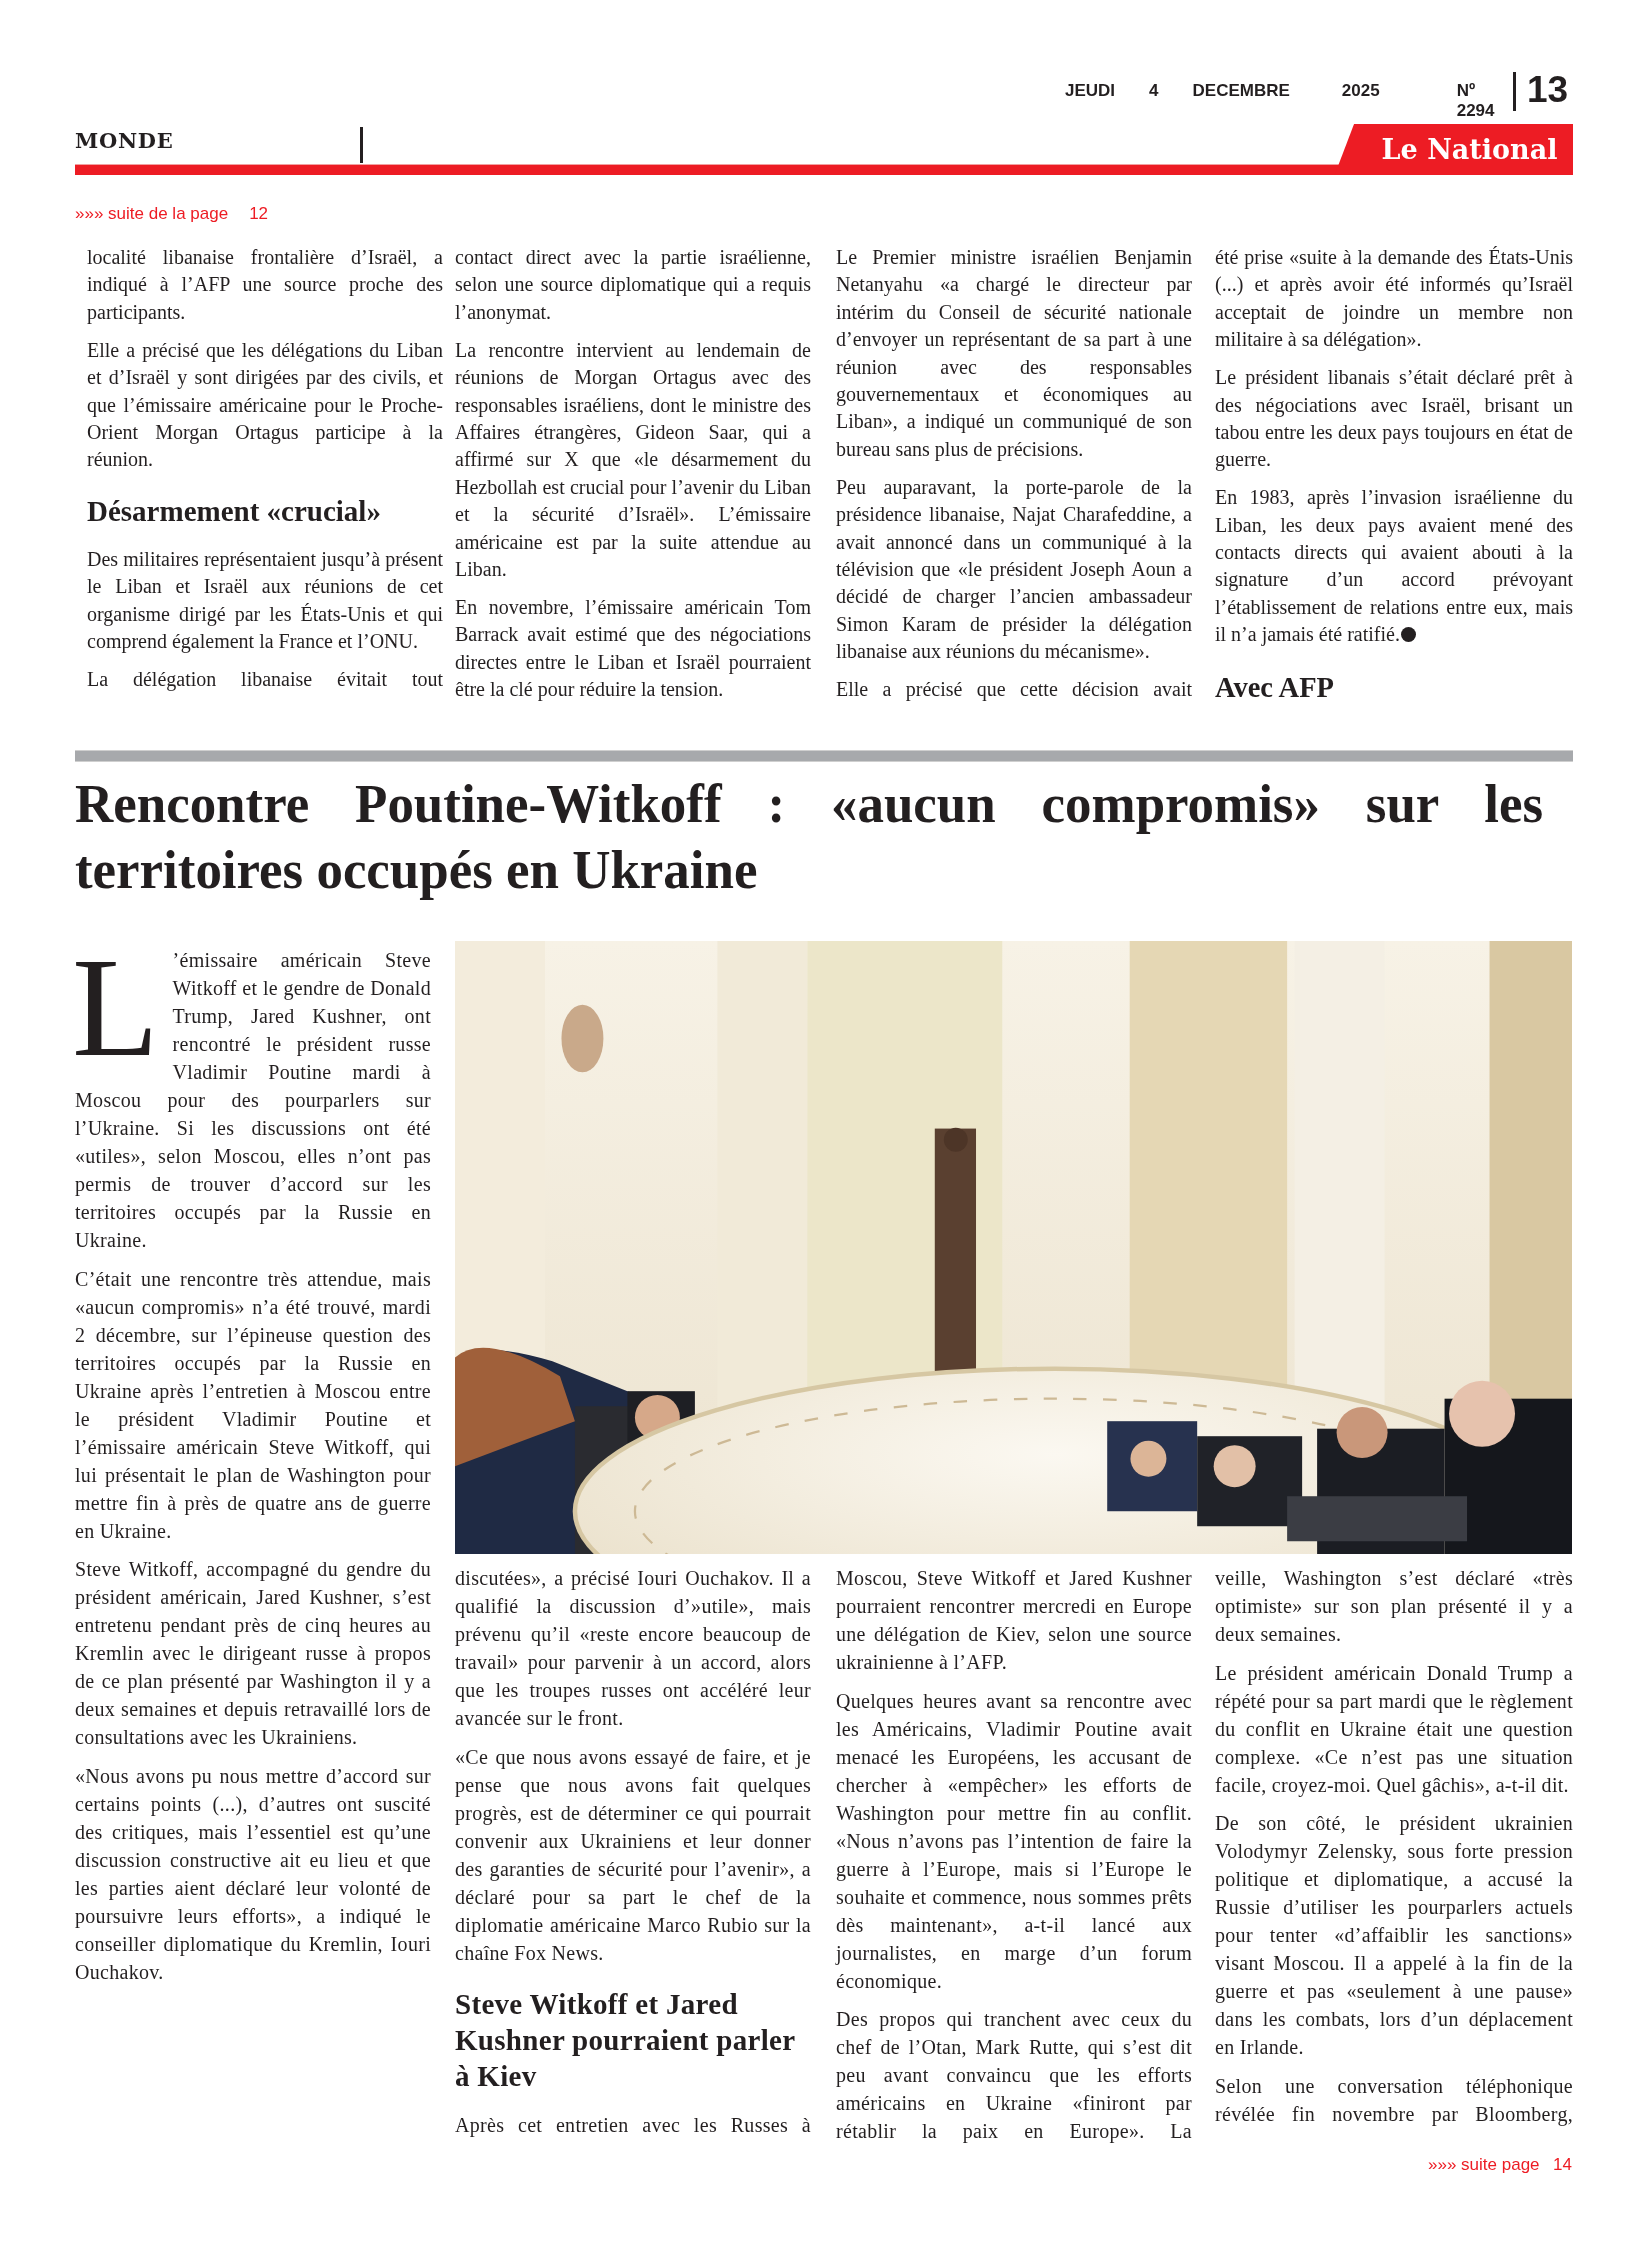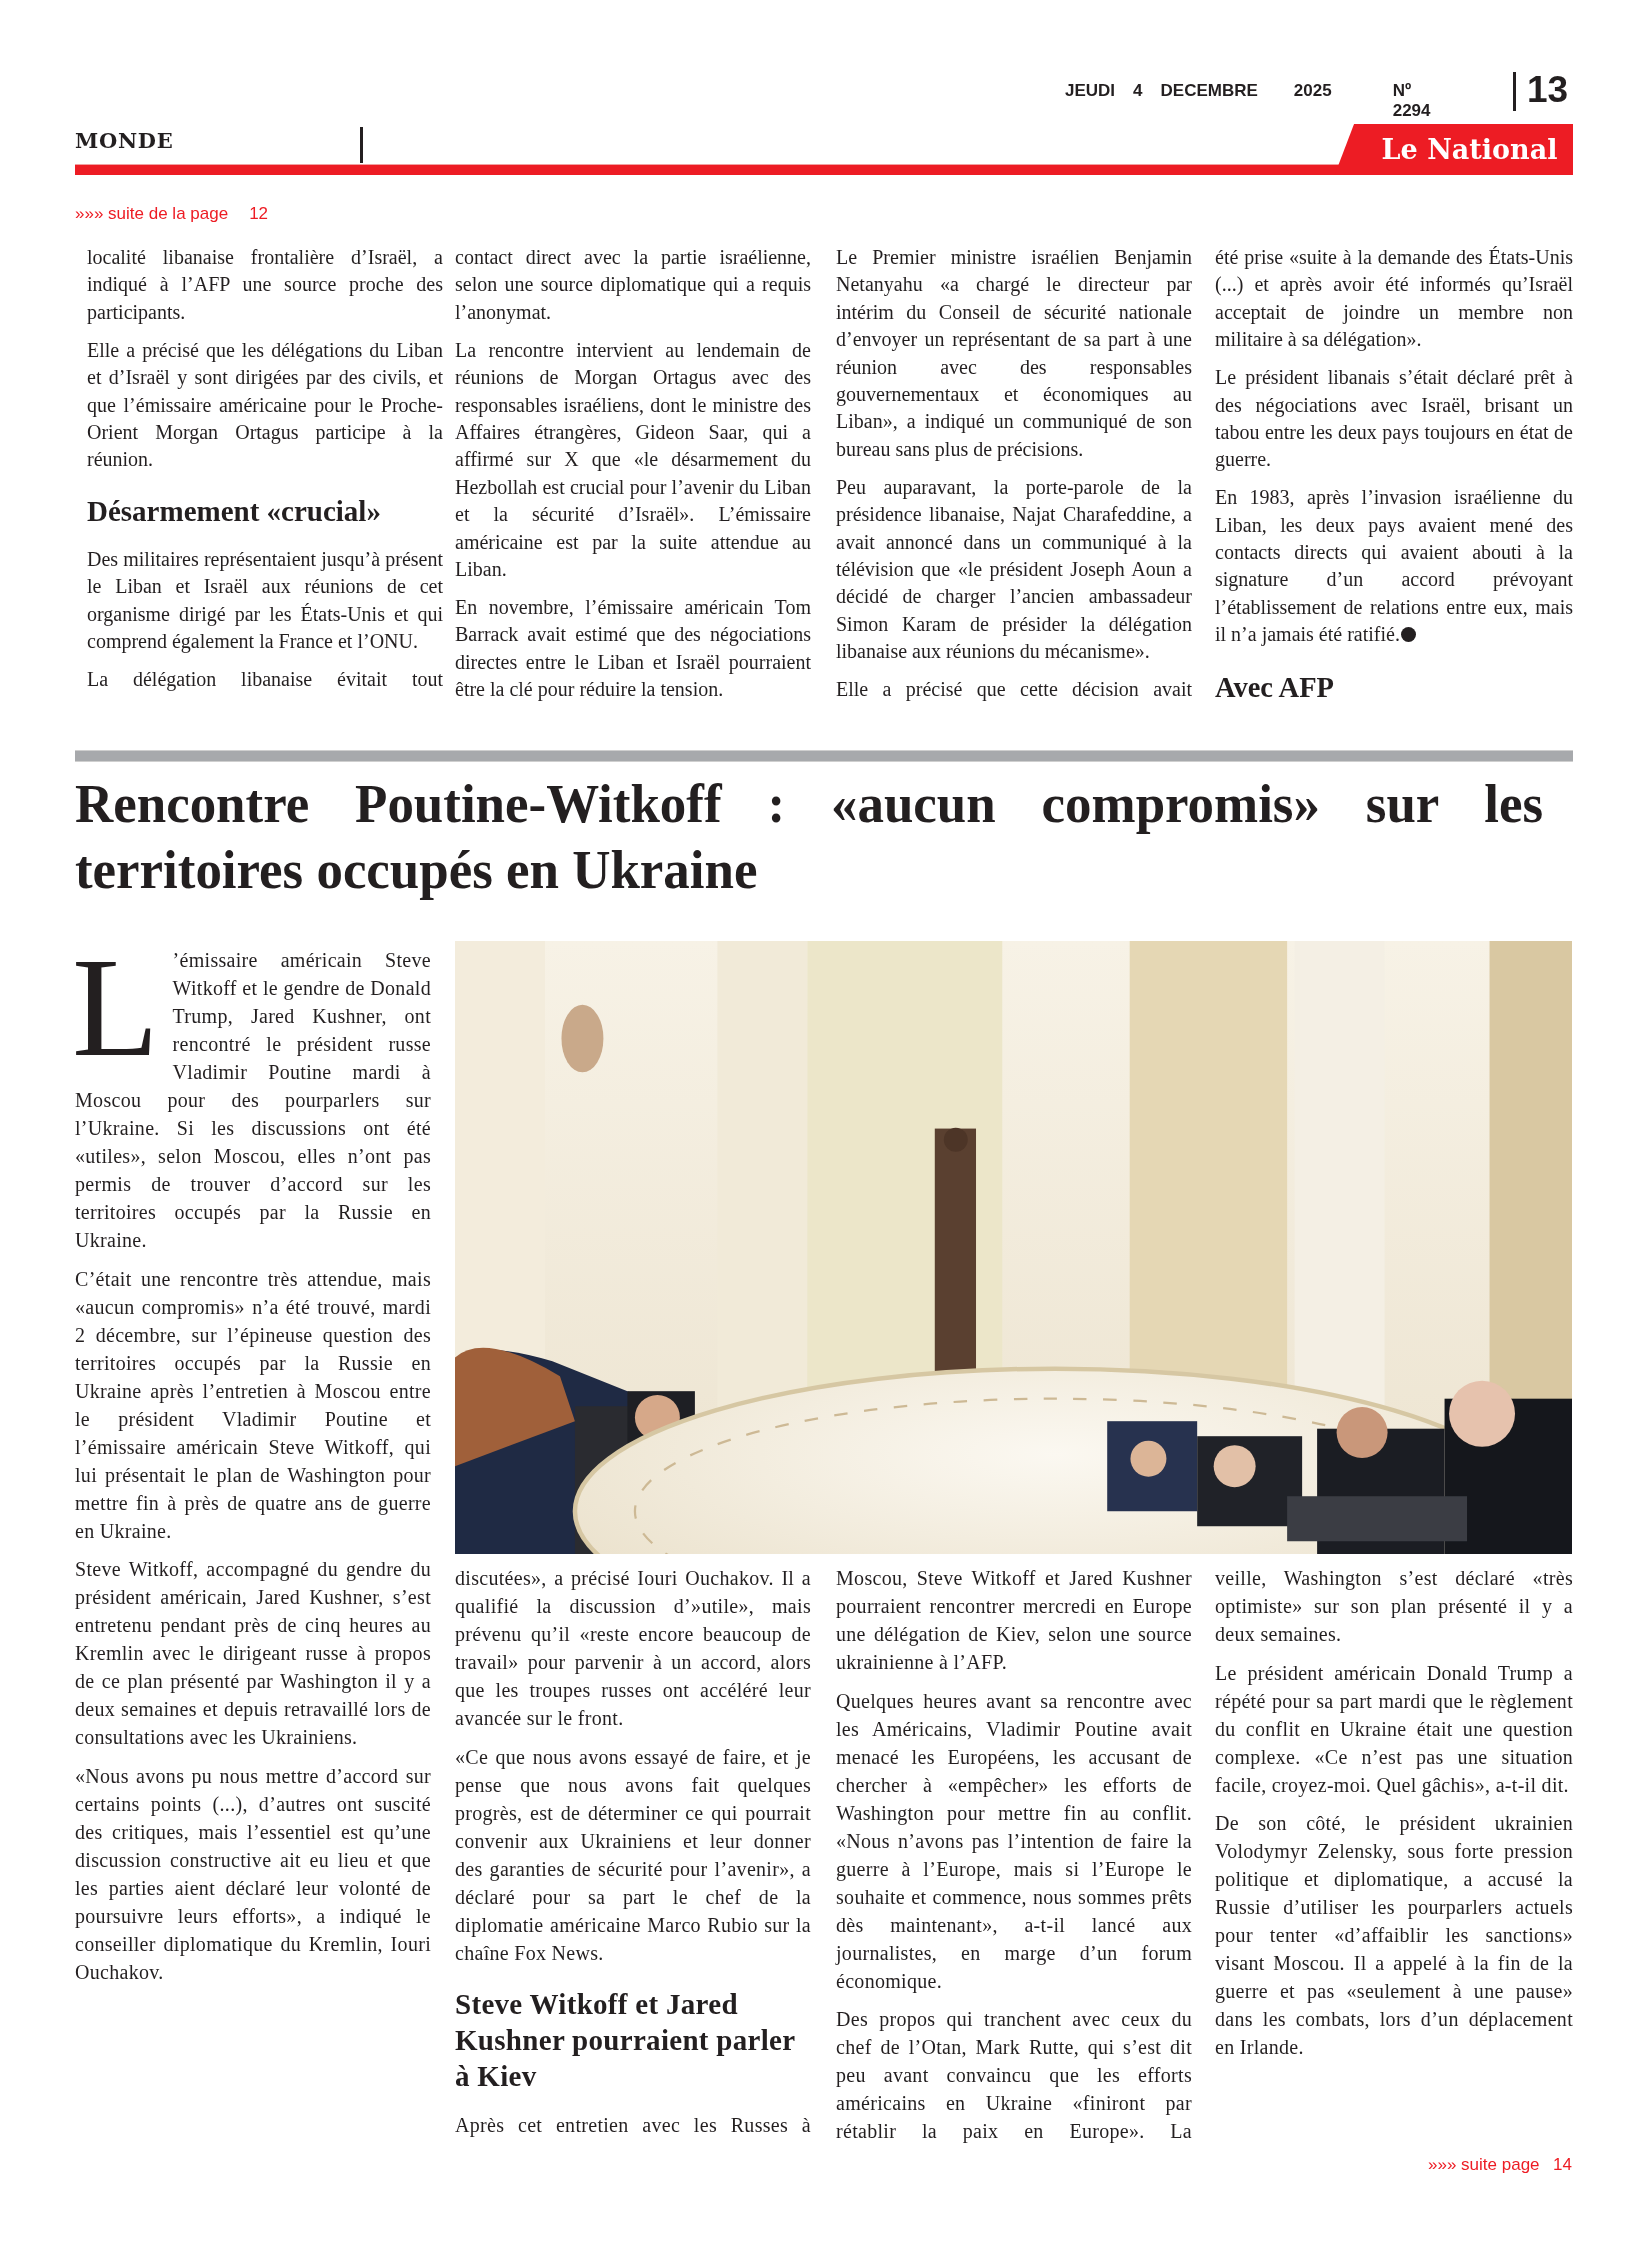--- a/index.html
+++ b/index.html
@@ -2,21 +2,21 @@
 <html style="font-size:12px"><head>
 <meta charset="utf-8">
 <style>
   html, body { margin:0; padding:0; background:#ffffff; }
   body { width:1650px; height:2250px; position:relative; overflow:hidden; color:#231f20;
          font-family:"Liberation Serif","DejaVu Serif",serif; }
   .abs { position:absolute; }
 
   
   .dateline { left:1065px; top:81px; width:300px; font-family:"Liberation Sans","DejaVu Sans",sans-serif;
-              font-weight:bold; font-size:17px; letter-spacing:0px; display:flex; gap:0; }
+              font-weight:bold; font-size:17px; letter-spacing:0px; display:flex; gap:16px; }
   .dateline span { display:inline-block; }
   .pagebar { left:1513px; top:72px; width:3px; height:39px; background:#231f20; }
   .pagenum { left:1527px; top:67px; font-family:"Liberation Sans","DejaVu Sans",sans-serif;
              font-weight:bold; font-size:37px; line-height:45px; }
   .section { left:75px; top:120px; font-family:"DejaVu Serif","Liberation Serif",serif; font-weight:bold;
              font-size:21px; line-height:42px; letter-spacing:0.7px; }
   .sectionbar { left:360px; top:127px; width:3px; height:36px; background:#231f20; }
   .redline { left:75px; top:165px; width:1498px; height:9.7px; background:#ed1c24; }
   .redthin { left:75px; top:164px; width:1275px; height:1.5px; background:#f2a0a0; }
   .redtab { left:1335px; top:124px; width:238px; height:50px; background:#ed1c24;
@@ -155,18 +155,19 @@
 </div>
 <div class="col lead" style="left:836px; top:1564px; width:356px;">
   <p>Moscou, Steve Witkoff et Jared Kushner pourraient rencontrer mercredi en Europe une délégation de Kiev, selon une source ukrainienne à l’AFP.</p>
   <p>Quelques heures avant sa rencontre avec les Américains, Vladimir Poutine avait menacé les Européens, les accusant de chercher à «empêcher» les efforts de Washington pour mettre fin au conflit. «Nous n’avons pas l’intention de faire la guerre à l’Europe, mais si l’Europe le souhaite et commence, nous sommes prêts dès maintenant», a-t-il lancé aux journalistes, en marge d’un forum économique.</p>
   <p style="text-align-last:justify">Des propos qui tranchent avec ceux du chef de l’Otan, Mark Rutte, qui s’est dit peu avant convaincu que les efforts américains en Ukraine «finiront par rétablir la paix en Europe». La</p>
 </div>
 <div class="col lead" style="left:1215px; top:1564px; width:358px;">
   <p>veille, Washington s’est déclaré «très optimiste» sur son plan présenté il y a deux semaines.</p>
   <p>Le président américain Donald Trump a répété pour sa part mardi que le règlement du conflit en Ukraine était une question complexe. «Ce n’est pas une situation facile, croyez-moi. Quel gâchis», a-t-il dit.</p>
   <p>De son côté, le président ukrainien Volodymyr Zelensky, sous forte pression politique et diplomatique, a accusé la Russie d’utiliser les pourparlers actuels pour tenter «d’affaiblir les sanctions» visant Moscou. Il a appelé à la fin de la guerre et pas «seulement à une pause» dans les combats, lors d’un déplacement en Irlande.</p>
+  <p style="text-align-last:justify">Selon une conversation téléphonique révélée fin novembre par Bloomberg,</p>
 </div>
 
 <div class="abs suite" style="left:1402px; top:2155px; width:170px; text-align:right;">
   <span>»»» suite  page</span><span class="num" style="margin-left:13.5px">14</span>
 </div>
 
 
 </body></html>

